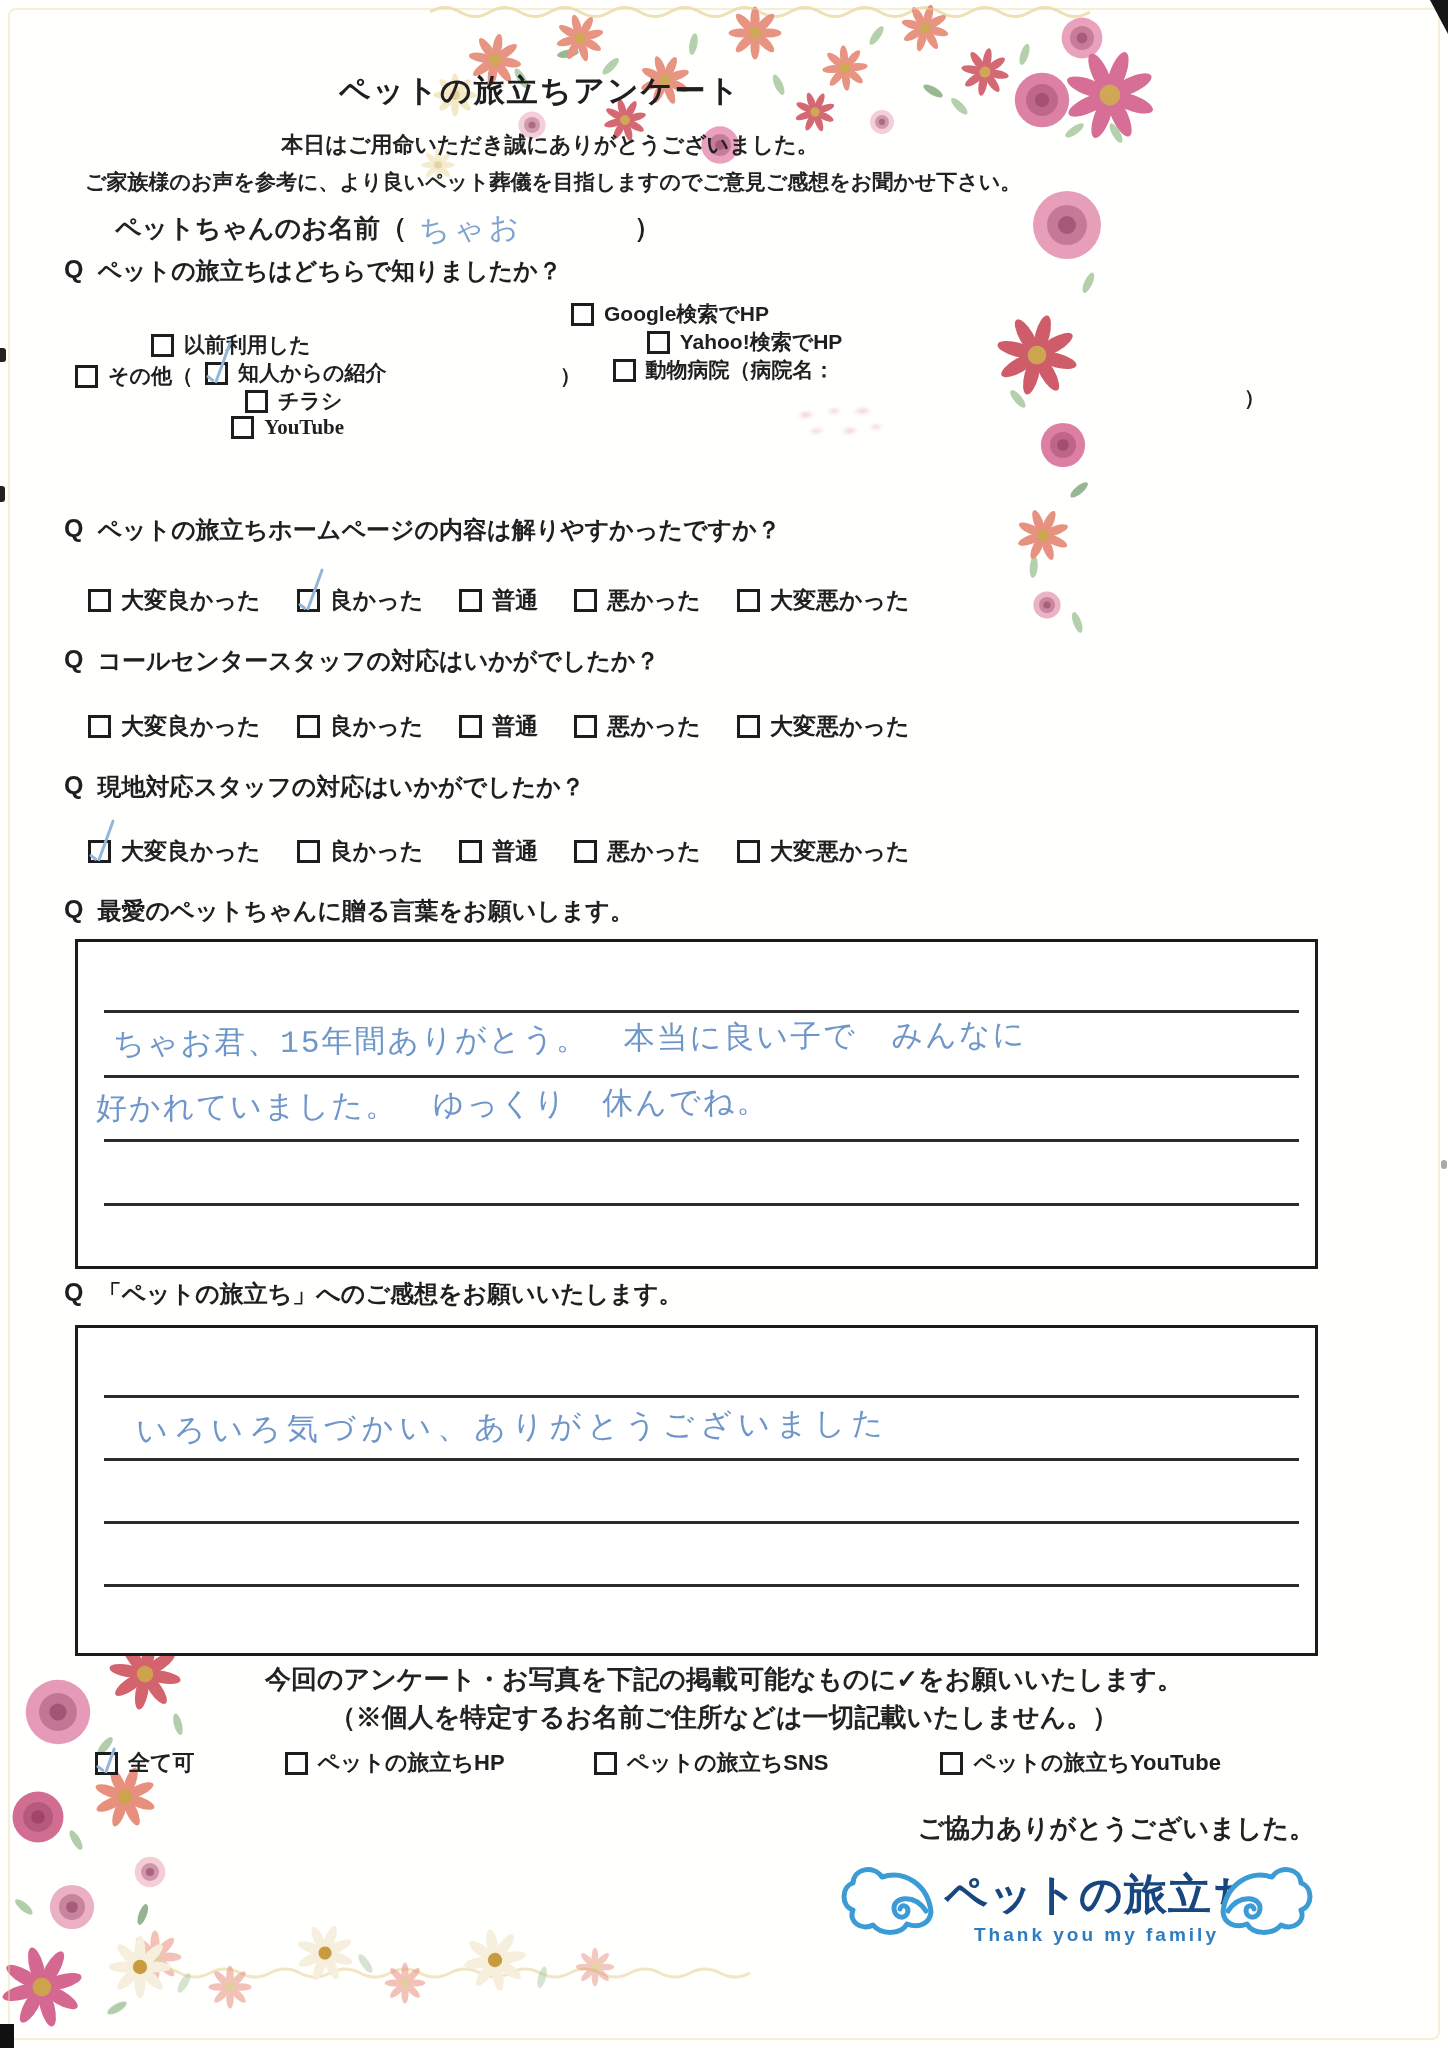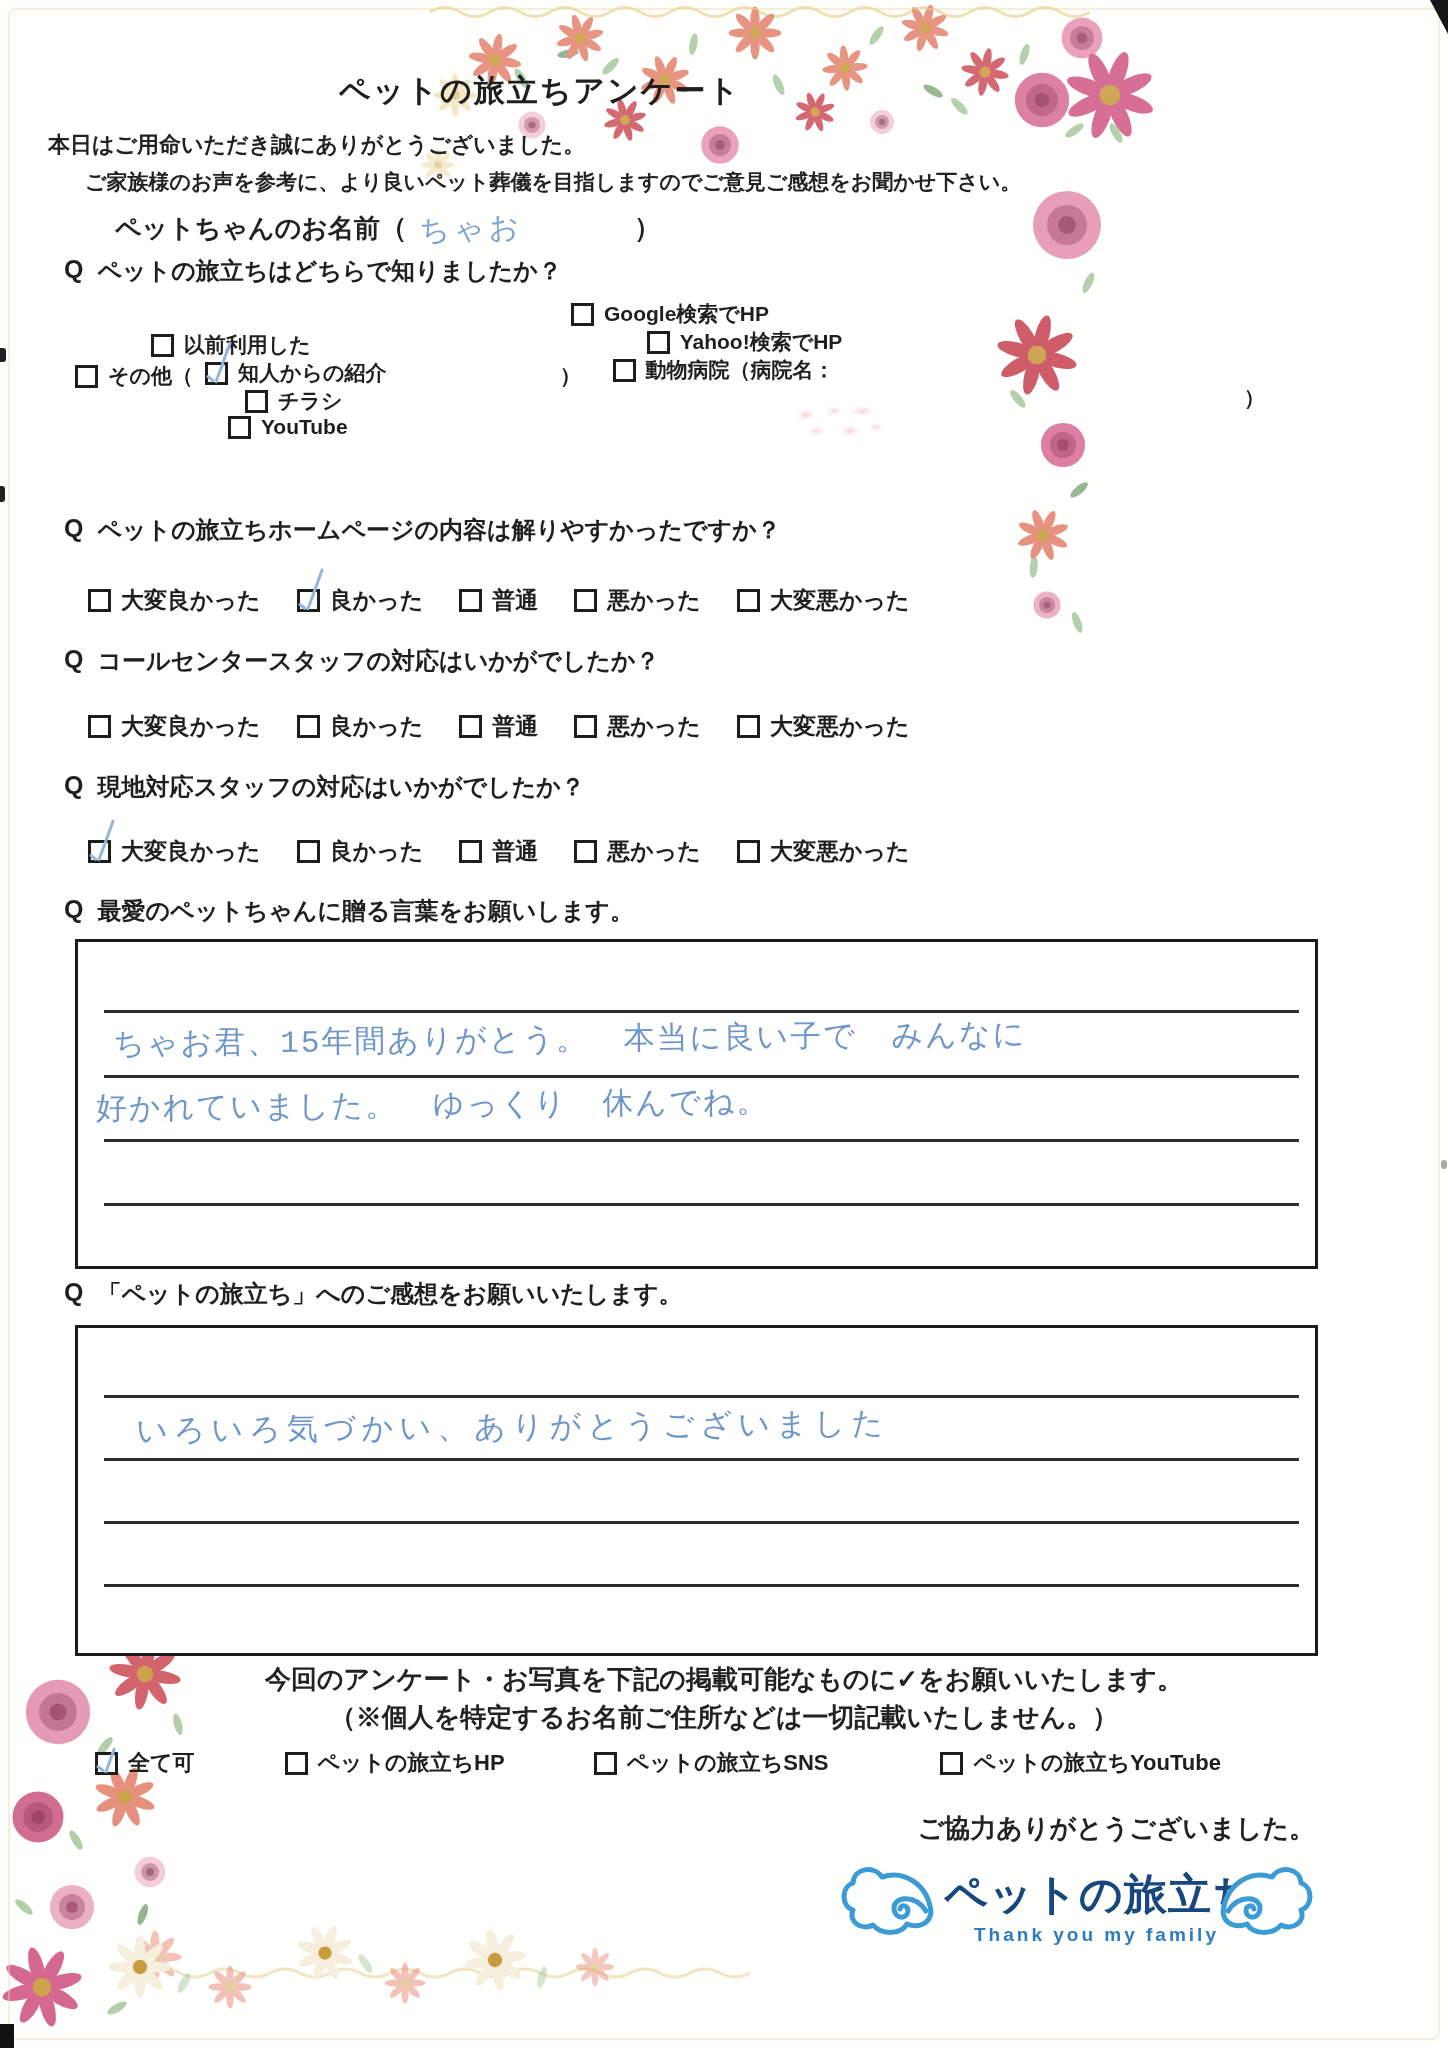--- a/index.html
+++ b/index.html
@@ -6,42 +6,42 @@
   .page{
     position:relative;width:1448px;height:2048px;background:#fffffe;
     overflow:hidden;font-family:"Liberation Sans",sans-serif;color:#1f1f1f;
     margin:0 auto;
   }
   .frame{position:absolute;inset:8px;border:2px solid rgba(234,217,168,.45);border-radius:8px;pointer-events:none;}
   .abs{position:absolute;}
   .printed{font-weight:700;color:#222;}
   
   .title{top:70px;left:0;width:1080px;text-align:center;font-size:31px;letter-spacing:2px;font-weight:700;margin:0;}
-  .thanks{top:130px;left:0;width:1100px;font-size:22px;padding-left:48px;}
+  .thanks{top:130px;left:0;width:1100px;text-align:center;font-size:22px;}
   .intro{top:168px;left:85px;font-size:21px;}
   .petname{top:207px;left:115px;font-size:26px;display:flex;align-items:baseline;}
   .pn-paren{font-size:27px;font-weight:700;}
   .pn-value{display:inline-block;width:215px;padding-left:12px;font-size:30px;font-weight:400;
     color:#7fa3cf;transform:rotate(-2deg);letter-spacing:4px;}
   
   .q-line{display:flex;gap:14px;font-size:24px;font-weight:700;}
   .q-line .qm{font-size:25px;}
   
   .opt-row{display:flex;align-items:center;font-size:21px;font-weight:700;flex-direction:column;}
   .opt{display:inline-flex;align-items:center;gap:10px;white-space:nowrap;}
   .cb{width:23px;height:23px;border:3px solid #1d1d1d;box-sizing:border-box;position:relative;flex:none;background:#fff;}
   .cb.checked::before{content:'';position:absolute;left:-2px;bottom:2px;width:9px;height:2.5px;background:#94b6da;transform:rotate(38deg);border-radius:2px;}
   .cb.checked::after{content:'';position:absolute;left:6px;bottom:-1px;width:2.5px;height:44px;background:#94b6da;transform:rotate(20deg);transform-origin:bottom center;border-radius:2px;}
   .cb.sm.checked::after{height:27px;}
   .paren-close{font-size:21px;font-weight:700;}
   .r1{top:300px;left:75px;width:1190px;}
   .r1 .o2{margin-left:149px;}
   .r1 .o3{margin-left:107px;}
   .r1 .vet-close{margin-left:auto;}
-  .r2{top:331px;left:75px;}
+  .r2{top:331px;left:75px;font-family:Liberation Serif, serif;}
   .r2 .o2{margin-left:130px;}
   .r2 .o3{margin-left:126px;}
   .r2 .o4{margin-left:114px;}
   .r3{top:362px;left:75px;position:absolute;}
   .r3 .other-close{position:absolute;left:485px;top:0;}
   .rate-row{display:flex;gap:36px;align-items:flex-start;font-size:23px;font-weight:700;}
   
   .msgbox{border:3px solid #1c1c1c;background:#fff;}
   .box1{top:939px;left:75px;width:1237px;height:324px;font-family:Liberation Mono, monospace;}
   .box2{top:1325px;left:75px;width:1237px;height:325px;}

